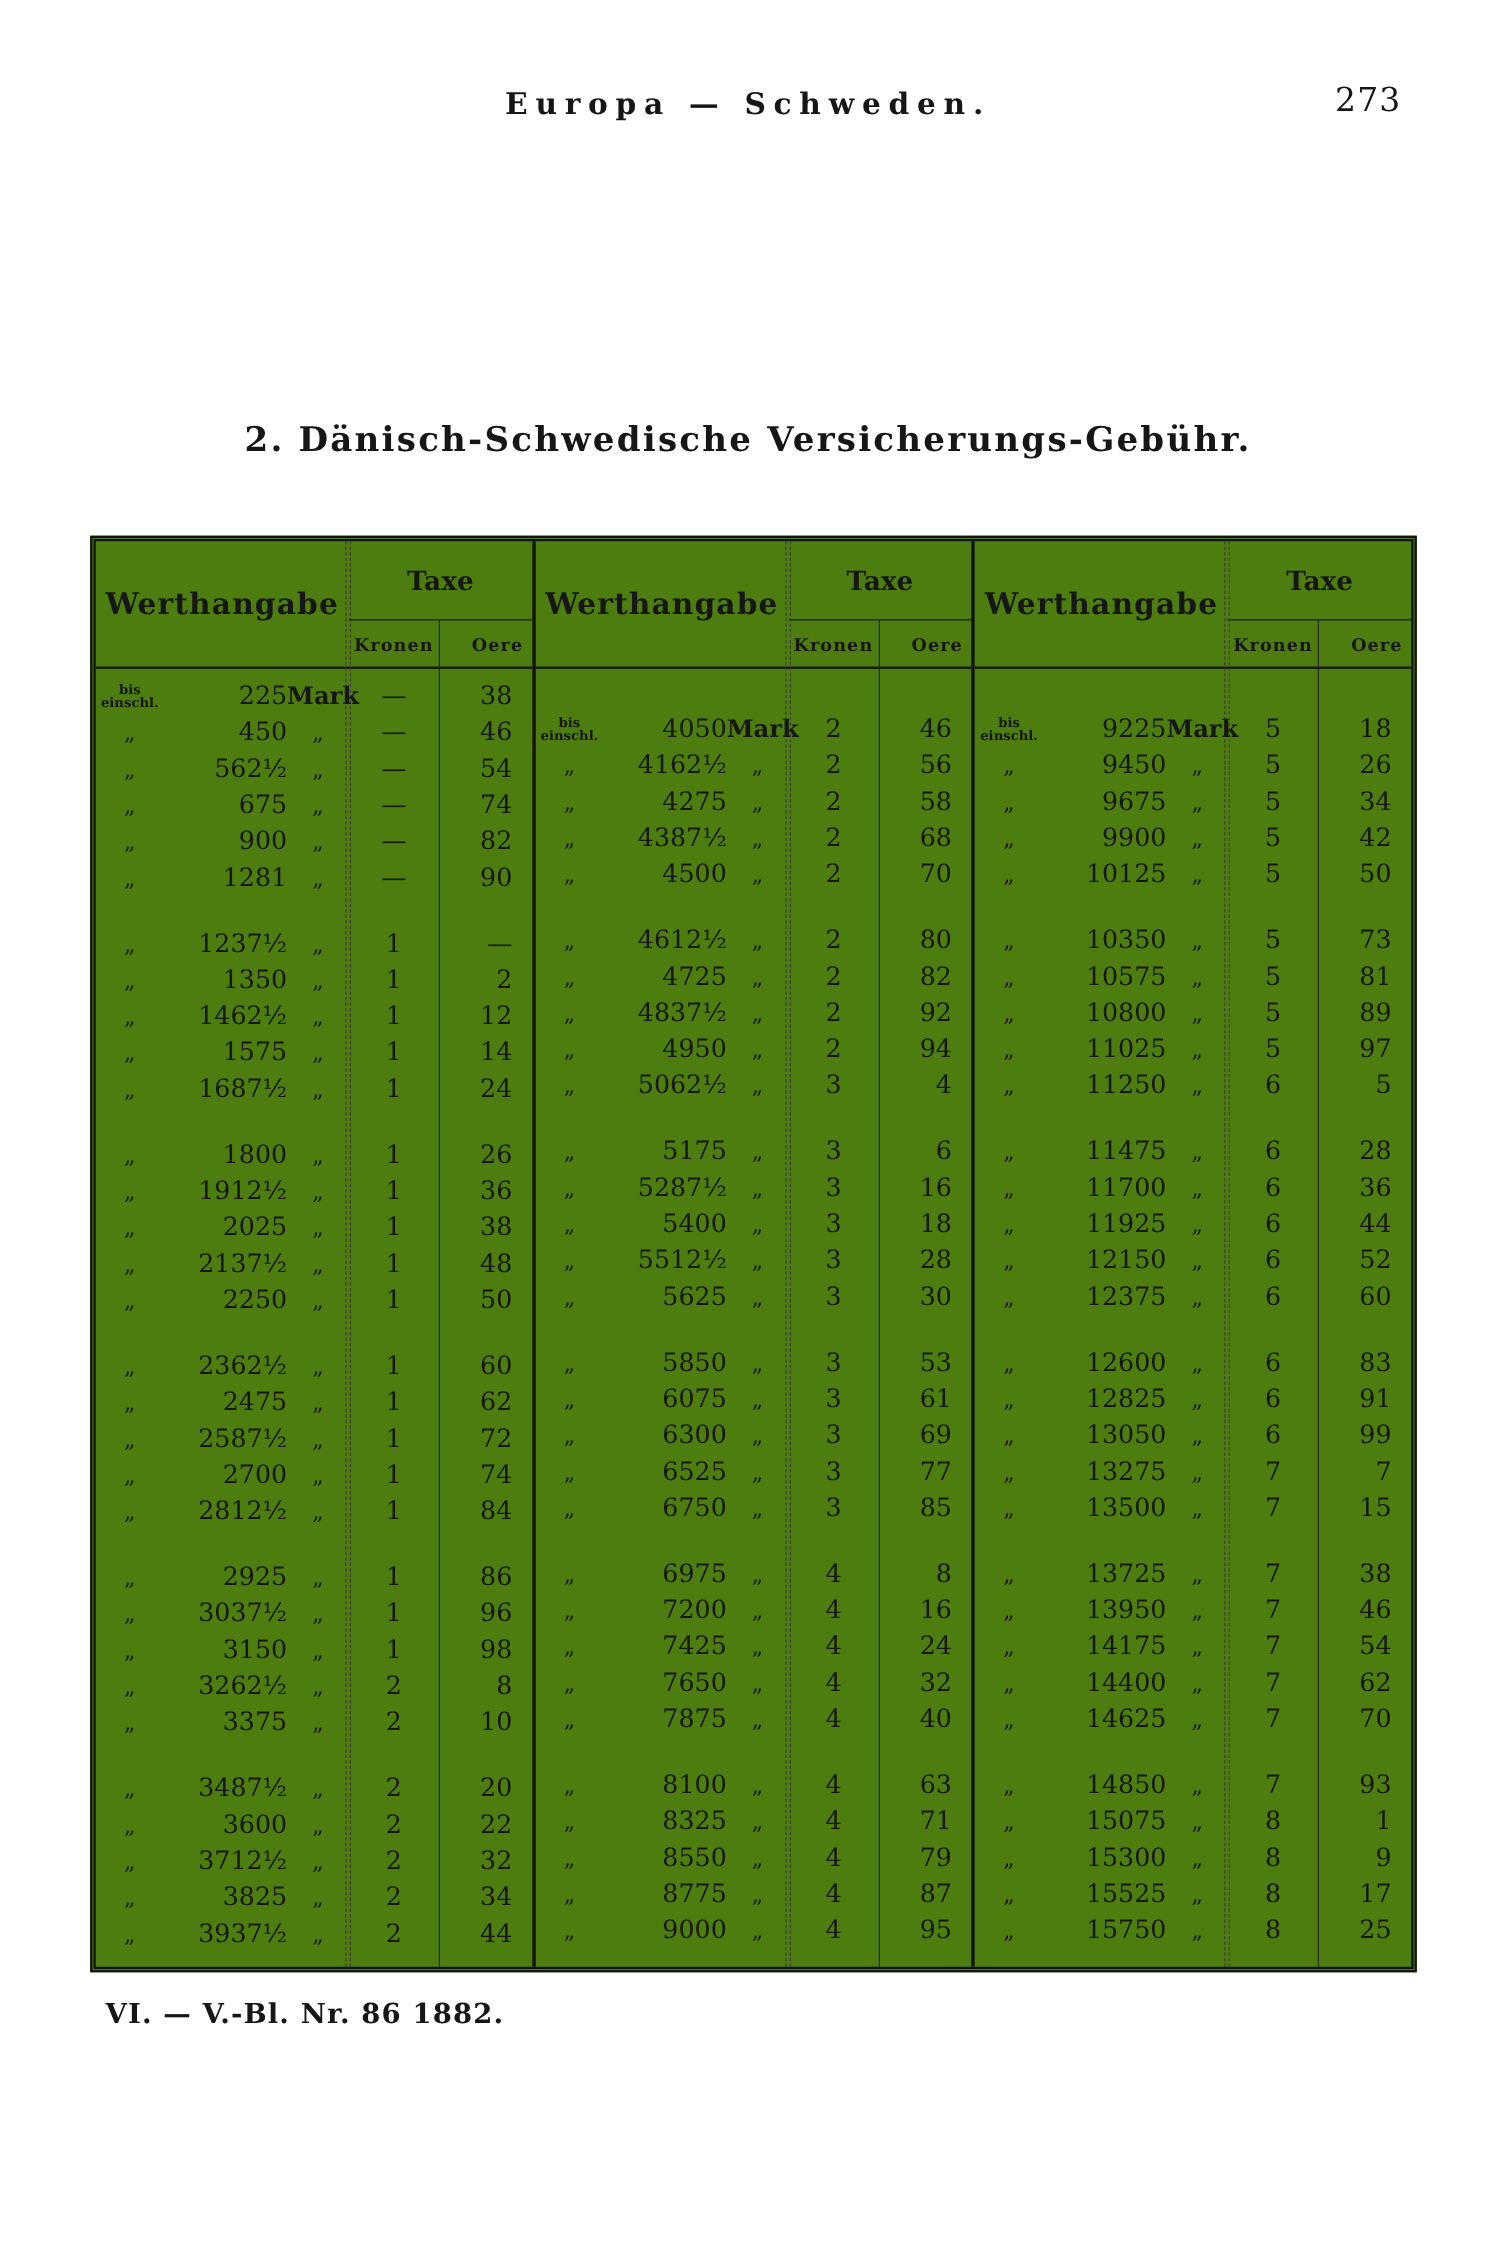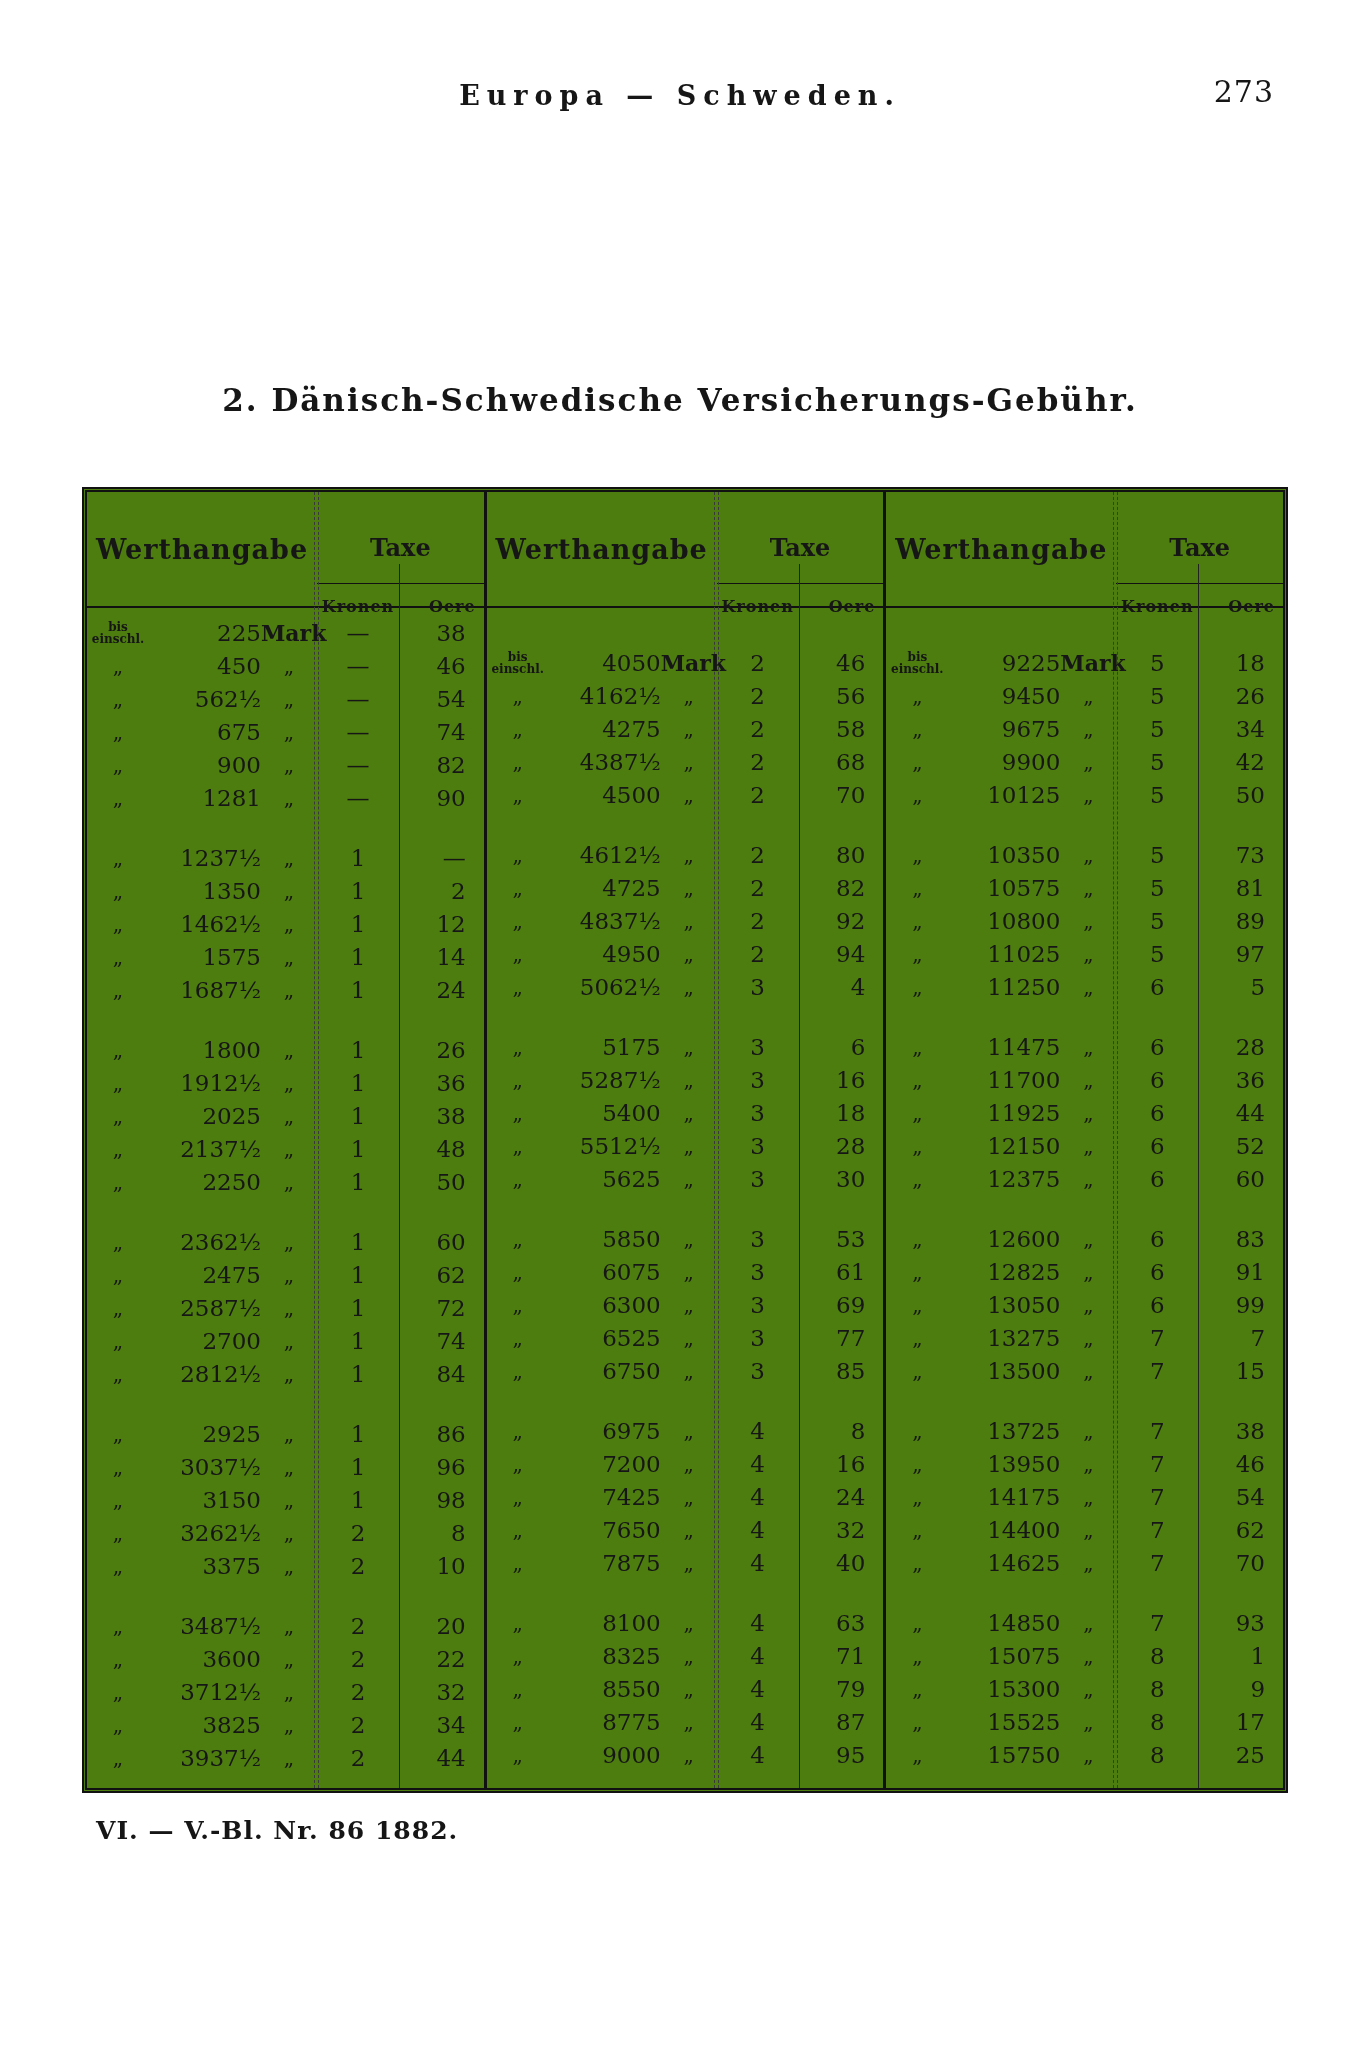--- a/index.html
+++ b/index.html
@@ -30,21 +30,21 @@
 
   .group-header { height:116px; border-bottom:2px solid #111; position:relative; flex:none; }
   .gh-werth {
     position:absolute; left:0; top:0; width:230px; height:100%;
     display:flex; align-items:center; justify-content:center;
     font-weight:bold; font-size:27px; letter-spacing:1px;
   }
   .gh-taxe { position:absolute; left:230px; top:0; right:0; height:100%; }
   .taxe-label {
     height:72px; display:flex; align-items:center; justify-content:center;
-    font-weight:bold; font-size:24px; border-bottom:1px solid #111;margin-top:20px;
+    font-weight:bold; font-size:24px; border-bottom:1px solid #111;
   }
   .taxe-sub { display:flex; height:44px; }
   .sub-kronen, .sub-oere {
     display:flex; align-items:center; justify-content:center;
     font-weight:bold; font-size:16px; letter-spacing:1px;
   }
   .sub-kronen { width:82px; }
   .sub-oere { flex:1;padding-left:22px; }
 
   

